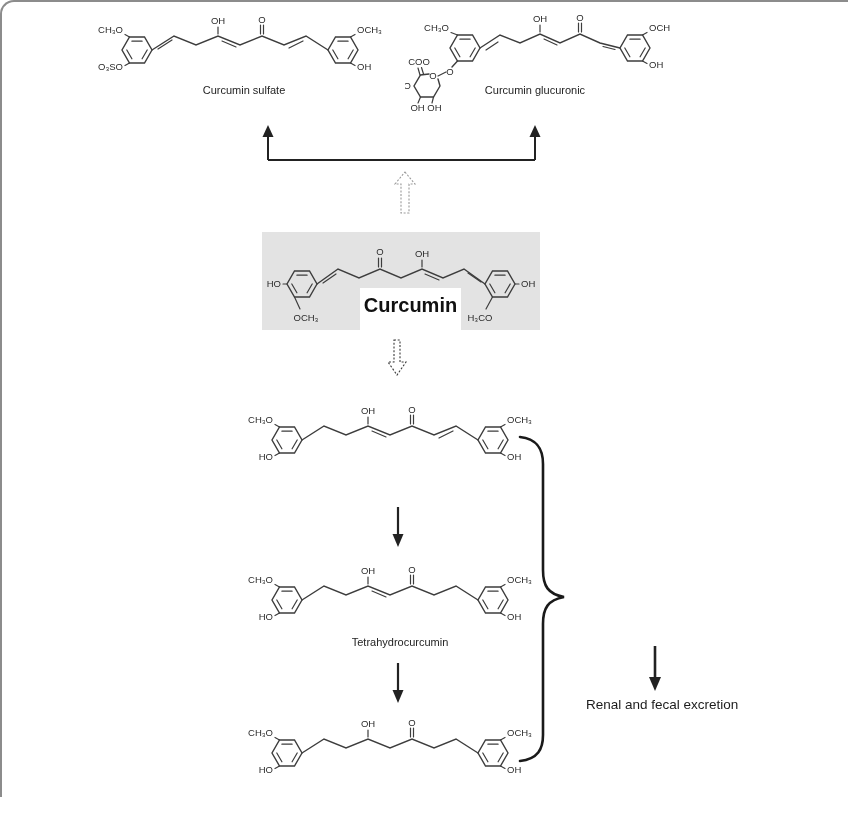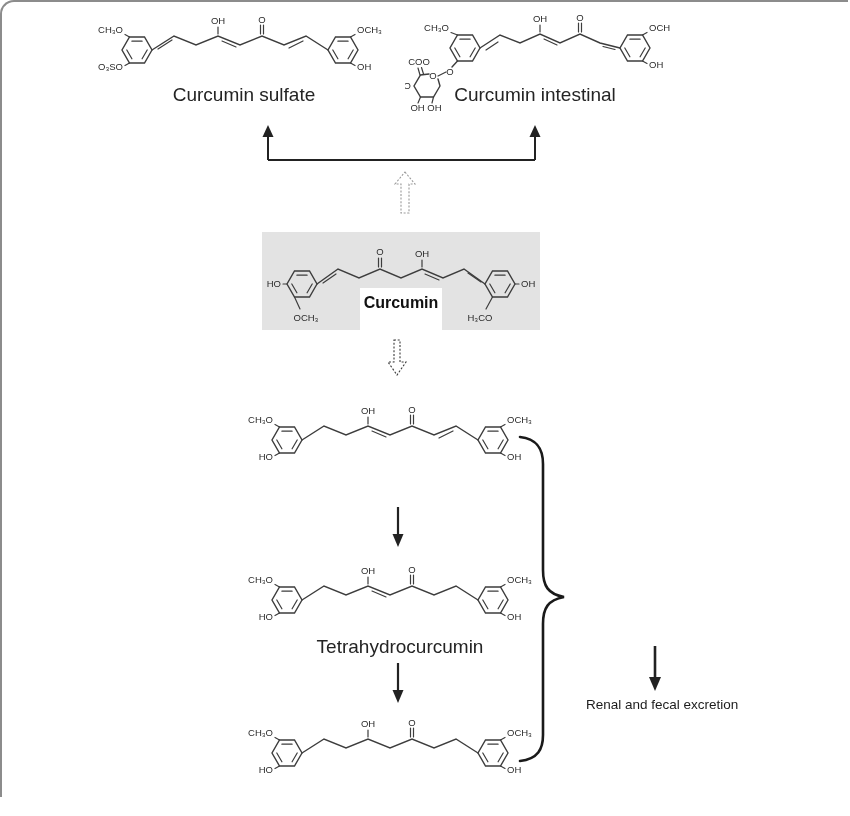--- a/index.html
+++ b/index.html
@@ -7,32 +7,32 @@
     position:relative;width:850px;height:816px;background:#fff;overflow:hidden;
     font-family:"Liberation Sans",sans-serif;color:#1f1f1f;
   }
   .frame{
     position:absolute;left:0;top:0;width:846px;height:795px;
     border-top:2px solid #8c8c8c;border-left:2px solid #8c8c8c;
     border-top-left-radius:14px;pointer-events:none;
   }
   .abs{position:absolute;}
   .caption{
-    position:absolute;width:200px;text-align:center;font-size:19px;color:#242424;
+    position:absolute;width:200px;text-align:center;font-size:11px;color:#242424;
   }
   .note{
     position:absolute;font-size:13.5px;line-height:1.32;color:#1c1c1c;
   }
   .bond{stroke:#3d3d3d;stroke-width:1.4;fill:none;stroke-linecap:round;}
   .sbond{stroke:#3d3d3d;stroke-width:1.2;fill:none;stroke-linecap:round;}
   .lbl text{font-family:"Liberation Sans",sans-serif;font-size:9.5px;fill:#2b2b2b;}
   .graybox{position:absolute;left:262px;top:232px;width:278px;height:98px;background:#e3e3e3;}
   .curcumin-tag{
-    position:absolute;left:98px;top:56px;width:82px;height:42px;background:#ffffff;
-    text-align:center;font-weight:bold;font-size:16px;color:#111;padding-top:6px;box-sizing:border-box;
+    position:absolute;left:98px;top:56px;width:101px;height:42px;background:#ffffff;
+    text-align:center;font-weight:bold;font-size:20px;color:#111;padding-top:6px;box-sizing:border-box;
   }
   .arrline{stroke:#222;fill:none;}
   .arrfill{fill:#222;stroke:none;}
 </style>
 </head>
 <body>
 
 <div id="canvas">
   <div class="frame"></div>
 
@@ -81,21 +81,21 @@
       <text x="6" y="79" text-anchor="end">HO</text>
       <text x="28" y="69" text-anchor="middle">O</text>
       <text x="45" y="65" text-anchor="middle">O</text>
       <text x="21" y="101" text-anchor="middle">OH OH</text>
       <text x="135" y="12" text-anchor="middle">OH</text>
       <text x="175" y="11" text-anchor="middle">O</text>
       <text x="244" y="21">OCH</text>
       <text x="244" y="58">OH</text>
     </g>
   </svg>
-  <div class="caption" style="left:435px;top:84px">Curcumin intestinal</div>
+  <div class="caption" style="left:435px;top:84px">Curcumin glucuronic</div>
 
   <svg class="abs" style="left:255px;top:123px" width="300" height="45" viewBox="0 0 300 45">
     <path class="arrline" stroke-width="2" d="M13 37 L280 37 M13 37 L13 10 M280 37 L280 10"></path>
     <polygon class="arrfill" points="13,2 7.5,14 18.5,14"></polygon>
     <polygon class="arrfill" points="280,2 274.5,14 285.5,14"></polygon>
   </svg>
 
   <svg class="abs" style="left:394px;top:171px" width="22" height="44" viewBox="0 0 22 44">
     <path d="M11 1 L21 13 L15 13 L15 42 L7 42 L7 13 L1 13 Z" fill="#ffffff" stroke="#9a9a9a" stroke-width="1.1" stroke-dasharray="2 1.6"></path>
   </svg>

